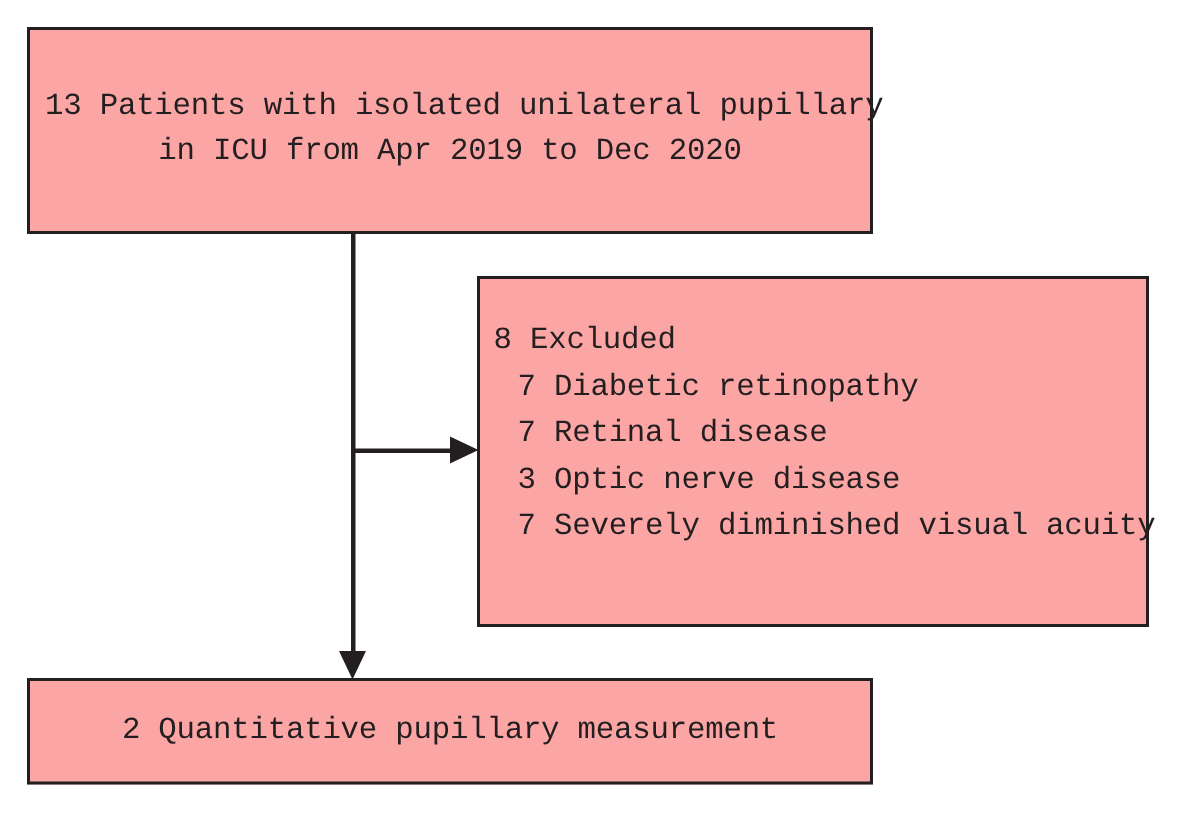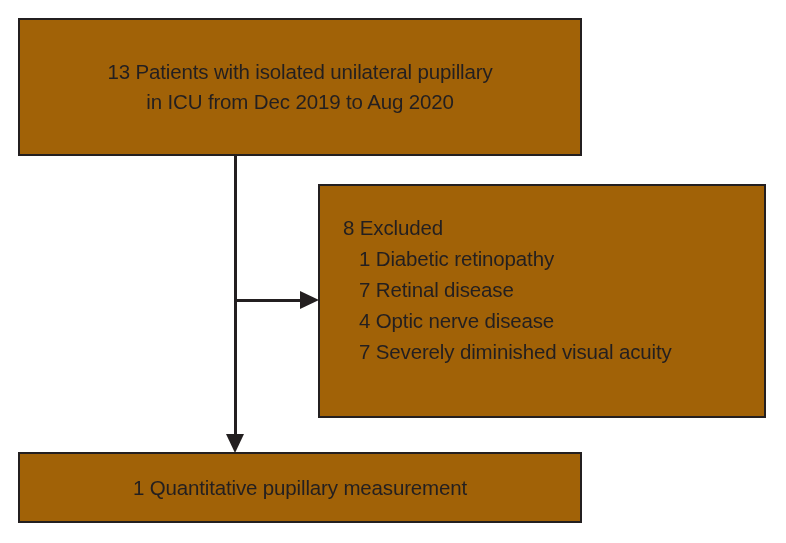--- a/index.html
+++ b/index.html
@@ -14,21 +14,22 @@
     height: 543px;
     background: #ffffff;
     font-family: "Liberation Sans", "DejaVu Sans", sans-serif;
     color: #231f20;
     overflow: hidden;
   }
   .flow-box {
     position: absolute;
     box-sizing: border-box;
     border: 2px solid #231f20;
-    background: #a16207;
+    background: #fca5a5;
+    font-family: Liberation Mono, monospace;
   }
 
   
   #box-enrollment {
     left: 18px;
     top: 18px;
     width: 564px;
     height: 138px;
     display: flex;
     align-items: center;
@@ -50,21 +51,21 @@
 
   
   #box-excluded {
     left: 318px;
     top: 184px;
     width: 448px;
     height: 234px;
   }
   #excluded-list {
     position: absolute;
-    left: 23px;
+    left: 9px;
     top: 26px;
     font-size: 20.5px;
     line-height: 31px;
     letter-spacing: -0.15px;
   }
   #excluded-list .head-line {
     display: block;
     white-space: nowrap;
   }
   #excluded-list .sub-line {
@@ -134,36 +135,36 @@
   }
 </style>
 </head>
 <body>
 
 <div id="canvas">
 
   <div class="flow-box" id="box-enrollment">
     <div class="centered-lines">
       <span class="line">13 Patients with isolated unilateral pupillary</span>
-      <span class="line">in ICU from Dec 2019 to Aug 2020</span>
+      <span class="line">in ICU from Apr 2019 to Dec 2020</span>
     </div>
   </div>
 
   <div class="connector-line" id="trunk-vertical"></div>
   <div class="connector-line" id="branch-horizontal"></div>
   <div class="arrow-head" id="arrow-right"></div>
   <div class="arrow-head" id="arrow-down"></div>
 
   <div class="flow-box" id="box-excluded">
     <div id="excluded-list">
       <span class="head-line">8 Excluded</span>
-      <span class="sub-line">1 Diabetic retinopathy</span>
+      <span class="sub-line">7 Diabetic retinopathy</span>
       <span class="sub-line">7 Retinal disease</span>
-      <span class="sub-line">4 Optic nerve disease</span>
+      <span class="sub-line">3 Optic nerve disease</span>
       <span class="sub-line">7 Severely diminished visual acuity</span>
     </div>
   </div>
 
   <div class="flow-box" id="box-outcome">
-    <div id="outcome-text">1 Quantitative pupillary measurement</div>
+    <div id="outcome-text">2 Quantitative pupillary measurement</div>
   </div>
 
 </div>
 
 </body></html>

